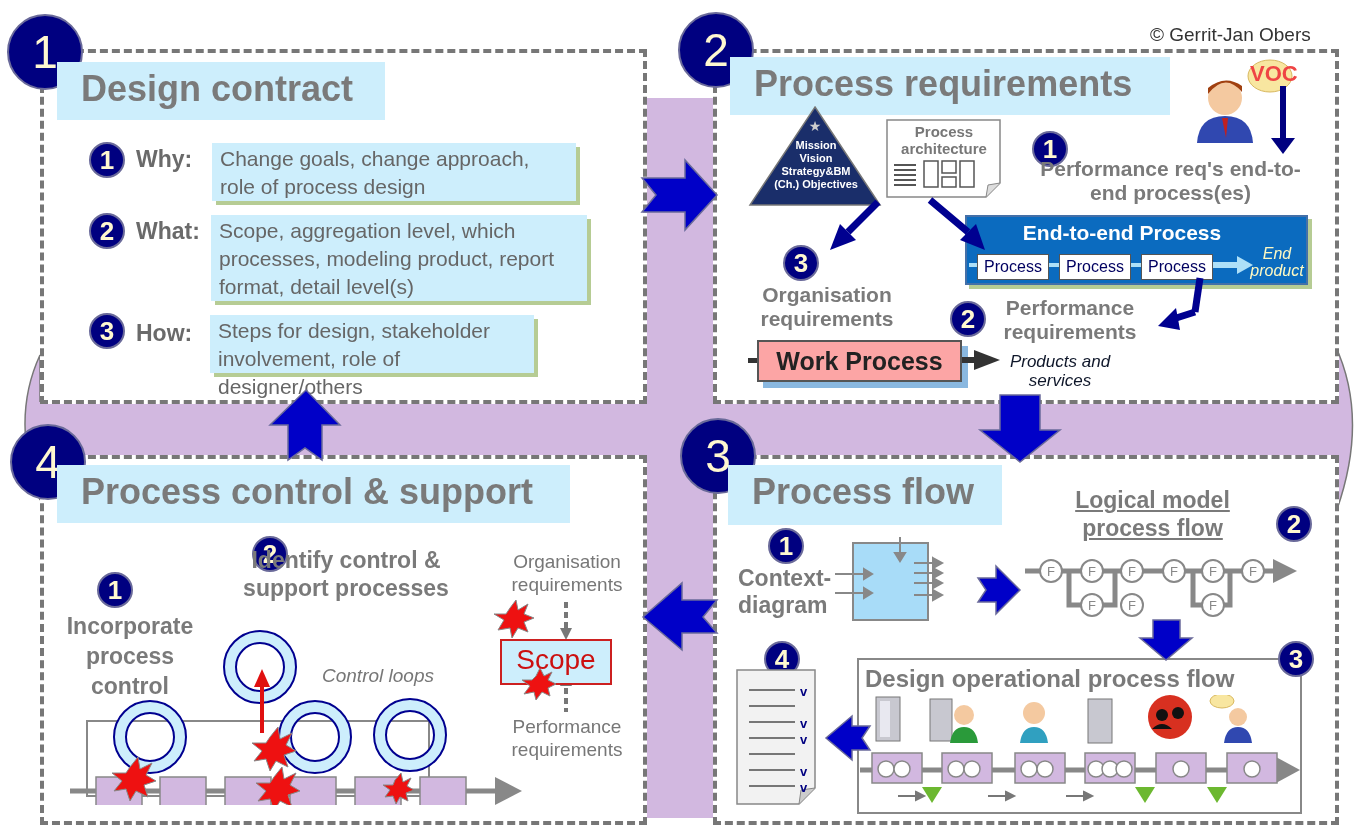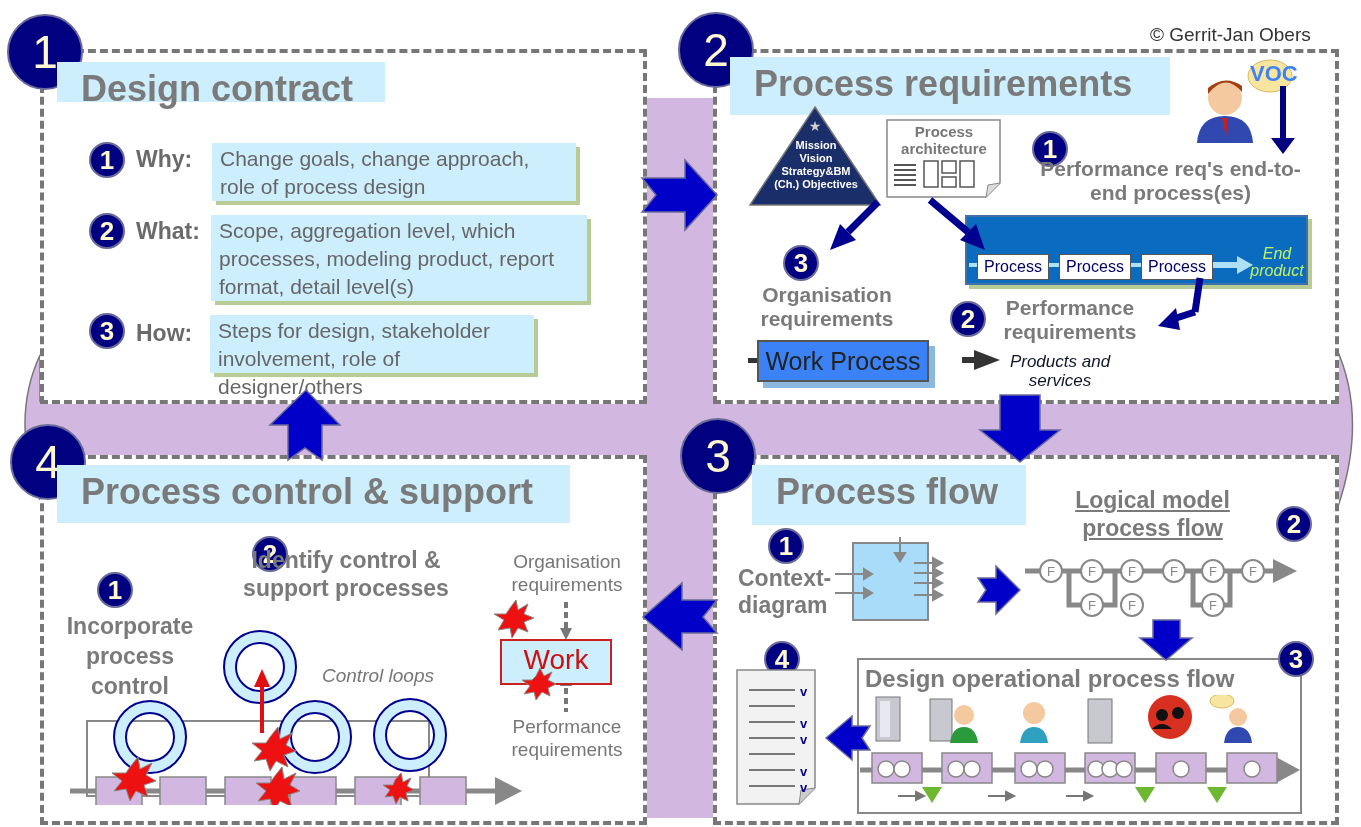--- a/index.html
+++ b/index.html
@@ -22,21 +22,21 @@
   <path d="M40 355 Q10 420 40 500 L40 355 Z" fill="#d2b8e0" stroke="#777" stroke-width="1.5"></path>
   <path d="M1335 345 Q1370 420 1335 515 Z" fill="#d2b8e0" stroke="#777" stroke-width="1.5"></path>
   <rect x="645" y="98" width="72" height="720" fill="#d2b8e0"></rect>
   <rect x="30" y="402" width="1310" height="58" fill="#d2b8e0"></rect>
 </svg>
 
 <div class="abs" style="left:1150px;top:24px;font-size:19px;color:#333;">© Gerrit-Jan Obers</div>
 
 <div class="panel" style="left:40px;top:49px;width:607px;height:355px;"></div>
 <div class="badge big" style="left:7px;top:14px;">1</div>
-<div class="title" style="left:57px;top:62px;width:328px;height:40px;">Design contract</div>
+<div class="title" style="left:57px;top:62px;width:328px;height:58px;">Design contract</div>
 
 <div class="badge sm" style="left:89px;top:142px;">1</div>
 <div class="lbl" style="left:136px;top:146px;">Why:</div>
 <div class="box" style="left:212px;top:143px;width:364px;height:58px;">Change goals, change approach, role of process design</div>
 
 <div class="badge sm" style="left:89px;top:213px;">2</div>
 <div class="lbl" style="left:136px;top:218px;">What:</div>
 <div class="box" style="left:211px;top:215px;width:376px;height:86px;">Scope, aggregation level, which processes, modeling product, report format, detail level(s)</div>
 
 <div class="badge sm" style="left:89px;top:313px;">3</div>
@@ -49,21 +49,21 @@
 
 <svg class="abs" style="left:1195px;top:58px" width="120" height="110">
   <ellipse cx="75" cy="18" rx="22" ry="16" fill="#f8e6a0" stroke="#d8b860"></ellipse>
   <circle cx="30" cy="40" r="17" fill="#f4c9a0"></circle>
   <path d="M13 36 Q30 14 47 34 L47 28 Q30 16 13 30 Z" fill="#a04010"></path>
   <path d="M2 85 Q4 58 30 58 Q56 58 58 85 Z" fill="#3048b0"></path>
   <path d="M27 60 L33 60 L31 80 Z" fill="#c02020"></path>
   <rect x="85" y="28" width="6" height="55" fill="#000080"></rect>
   <path d="M76 80 L100 80 L88 96 Z" fill="#000080"></path>
 </svg>
-<div class="abs" style="left:1250px;top:61px;font-size:22px;font-weight:bold;color:#3b82f6;">VOC</div>
+<div class="abs" style="left:1250px;top:61px;font-size:22px;font-weight:bold;color:#ef4444;">VOC</div>
 
 <svg class="abs" style="left:748px;top:105px" width="135" height="102">
   <path d="M67 2 L132 100 L2 100 Z" fill="#1a2e6a" stroke="#777" stroke-width="1.5"></path>
   <text x="67" y="26" text-anchor="middle" fill="#ccc" font-size="14">★</text>
 </svg>
 <div class="abs center" style="left:762px;top:139px;width:108px;font-size:11px;font-weight:bold;color:#fff;line-height:13px;">
   <div>Mission</div>
   <div>Vision</div>
   <div>Strategy&amp;BM</div>
   <div>(Ch.) Objectives</div>
@@ -85,28 +85,29 @@
       <rect x="56" y="58" width="14" height="10"></rect>
       <rect x="74" y="42" width="14" height="26"></rect>
     </g>
 </svg>
 <div class="abs center gtext" style="left:888px;top:123px;width:112px;font-size:15px;line-height:17px;color:#777;">Process architecture</div>
 
 <div class="badge sm" style="left:1032px;top:131px;">1</div>
 <div class="abs center gtext" style="left:1028px;top:157px;width:285px;font-size:21px;line-height:24px;">Performance req's end-to-end process(es)</div>
 
 <div class="abs" style="left:965px;top:215px;width:343px;height:70px;background:#0b6bbf;border:2px solid #4470a8;box-sizing:border-box;box-shadow:4px 4px 0 #b6cc94;">
+  <div class="abs center" style="left:0;top:4px;width:310px;color:#fff;font-weight:bold;font-size:21px;">End-to-end Process</div>
   <div class="abs" style="left:2px;top:46px;width:240px;height:4px;background:#aee0f8;"></div>
   <div class="abs" style="left:10px;top:37px;width:70px;height:24px;background:#fff;border:1px solid #555;color:#000060;font-size:16px;text-align:center;line-height:24px;">Process</div>
   <div class="abs" style="left:92px;top:37px;width:70px;height:24px;background:#fff;border:1px solid #555;color:#000060;font-size:16px;text-align:center;line-height:24px;">Process</div>
   <div class="abs" style="left:174px;top:37px;width:70px;height:24px;background:#fff;border:1px solid #555;color:#000060;font-size:16px;text-align:center;line-height:24px;">Process</div>
   <svg class="abs" style="left:246px;top:38px" width="42" height="20">
       <path d="M0 7 L24 7 L24 1 L40 10 L24 19 L24 13 L0 13Z" fill="#aee0f8"></path>
     </svg>
-  <div class="abs center" style="left:280px;top:28px;width:60px;color:#bef264;font-style:italic;font-size:16px;line-height:17px;">End product</div>
+  <div class="abs center" style="left:280px;top:28px;width:60px;color:#fef9c3;font-style:italic;font-size:16px;line-height:17px;">End product</div>
 </div>
 
 <svg class="abs" style="left:700px;top:180px" width="560" height="160">
   <g stroke="#000090" stroke-width="7" fill="#000090">
     <line x1="178" y1="22" x2="148" y2="52"></line>
     <line x1="230" y1="20" x2="268" y2="52"></line>
     <line x1="500" y1="98" x2="495" y2="132"></line>
     <line x1="495" y1="132" x2="470" y2="140"></line>
   </g>
   <path d="M130 70 L140 44 L156 60 Z" fill="#000090"></path>
@@ -114,21 +115,21 @@
   <path d="M458 146 L476 128 L480 150 Z" fill="#000090"></path>
   <rect x="585" y="2" width="0" height="0"></rect>
 </svg>
 
 <div class="badge sm" style="left:783px;top:245px;">3</div>
 <div class="abs center gtext" style="left:742px;top:283px;width:170px;font-size:21px;line-height:24px;">Organisation requirements</div>
 <div class="badge sm" style="left:950px;top:301px;">2</div>
 <div class="abs center gtext" style="left:985px;top:296px;width:170px;font-size:21px;line-height:24px;">Performance requirements</div>
 
 <div class="abs" style="left:748px;top:358px;width:10px;height:5px;background:#333;"></div>
-<div class="abs" style="left:757px;top:340px;width:172px;height:42px;background:#3b82f6;border:2px solid #555;box-sizing:border-box;box-shadow:6px 6px 0 #8ab8e0;font-weight:normal;font-size:25px;text-align:center;line-height:38px;color:#222;">Work Process</div>
+<div class="abs" style="left:757px;top:340px;width:205px;height:42px;background:#fca5a5;border:2px solid #555;box-sizing:border-box;box-shadow:6px 6px 0 #8ab8e0;font-weight:bold;font-size:25px;text-align:center;line-height:38px;color:#222;">Work Process</div>
 <svg class="abs" style="left:962px;top:348px" width="40" height="24">
     <rect x="0" y="9" width="14" height="6" fill="#333"></rect>
     <path d="M12 2 L38 12 L12 22 Z" fill="#333"></path>
   </svg>
 <div class="abs center" style="left:995px;top:352px;width:130px;font-style:italic;color:#0f172a;font-size:17px;line-height:19px;">Products and services</div>
 
 <div class="panel" style="left:40px;top:455px;width:607px;height:370px;"></div>
 <div class="badge big" style="left:10px;top:424px;">4</div>
 <div class="title" style="left:57px;top:465px;width:513px;height:58px;">Process control &amp; support</div>
 
@@ -181,26 +182,26 @@
   <line x1="86" y1="4" x2="86" y2="30" stroke="#777" stroke-width="4" stroke-dasharray="6 4"></line>
   <path d="M80 30 L92 30 L86 42 Z" fill="#777"></path>
   <line x1="86" y1="90" x2="86" y2="114" stroke="#777" stroke-width="4" stroke-dasharray="6 4"></line>
   <path d="M80 88 L92 88 L86 76 Z" fill="#777"></path>
   <rect x="21" y="42" width="110" height="44" fill="#cdeefc" stroke="#cc2020" stroke-width="2"></rect>
   <g fill="#ee1111" stroke="#888" stroke-width="1">
     <polygon points="30,10 36,2 38,12 48,6 44,16 54,20 44,24 48,34 38,30 32,40 30,30 18,32 24,22 14,16 26,16"></polygon>
     <polygon points="56,78 60,70 64,78 72,74 68,82 76,86 68,90 70,98 62,94 56,102 54,94 44,96 50,88 42,82 52,82"></polygon>
   </g>
 </svg>
-<div class="abs center" style="left:501px;top:644px;width:110px;color:#cc1010;font-size:28px;">Work</div>
+<div class="abs center" style="left:501px;top:644px;width:110px;color:#cc1010;font-size:28px;">Scope</div>
 <div class="abs center" style="left:492px;top:715px;width:150px;color:#777;font-size:19px;line-height:23px;">Performance requirements</div>
 
 <div class="panel" style="left:713px;top:455px;width:626px;height:370px;"></div>
 <div class="badge big" style="left:680px;top:418px;">3</div>
-<div class="title" style="left:728px;top:465px;width:274px;height:60px;margin-left:24px;">Process flow</div>
+<div class="title" style="left:728px;top:465px;width:274px;height:60px;">Process flow</div>
 
 <div class="abs center gtext" style="left:1060px;top:486px;width:185px;font-size:23px;line-height:28px;text-decoration:underline;">Logical model process flow</div>
 <div class="badge sm" style="left:1276px;top:506px;">2</div>
 
 <div class="badge sm" style="left:768px;top:528px;">1</div>
 <div class="abs gtext" style="left:738px;top:565px;width:110px;font-size:23px;line-height:27px;">Context-diagram</div>
 
 <svg class="abs" style="left:830px;top:535px" width="145" height="90">
   <rect x="23" y="8" width="75" height="77" fill="#a8dcf8" stroke="#888" stroke-width="2"></rect>
   <g stroke="#888" stroke-width="2" fill="#888">

